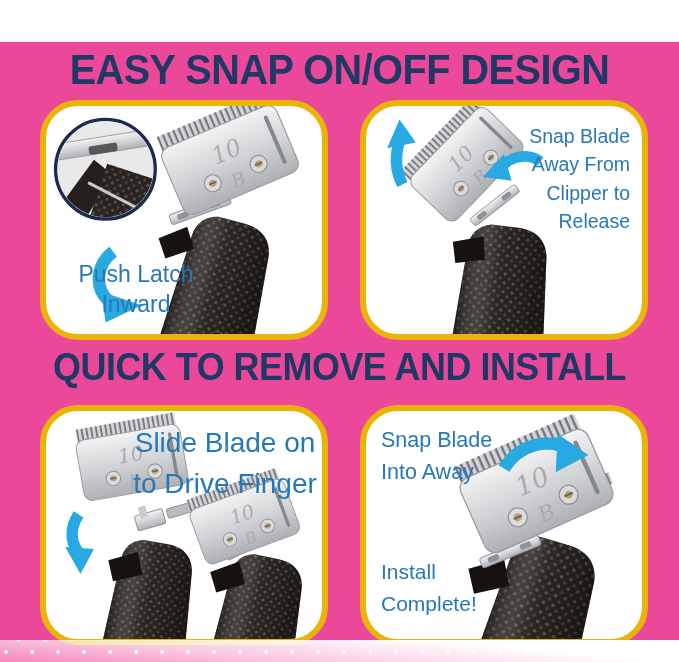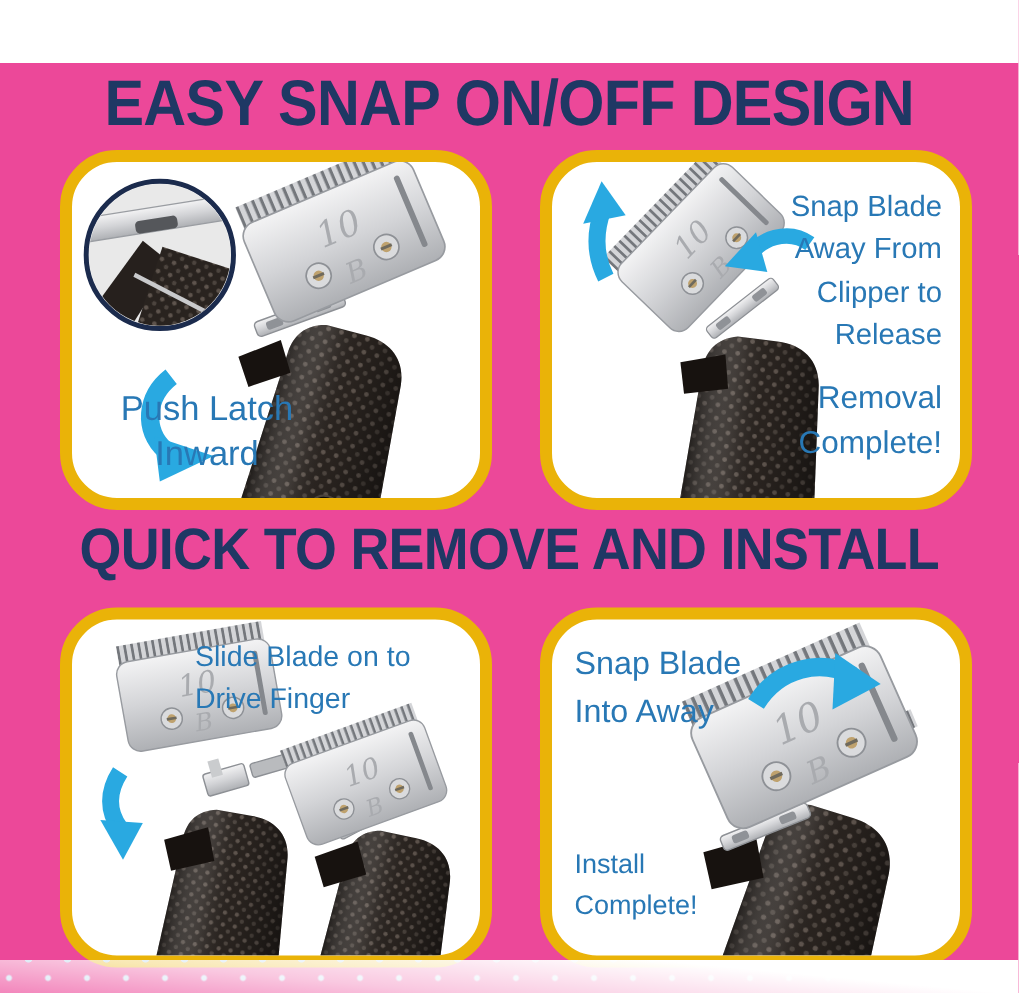--- a/index.html
+++ b/index.html
@@ -11,38 +11,38 @@
     position:absolute; left:0; width:100%; text-align:center;
     color:#1F3864; font-weight:bold; white-space:nowrap;
     transform:scaleX(0.92); transform-origin:center;
     letter-spacing:-0.5px; margin:0;
   }
   .title{ top:0; font-size:43px; line-height:54px; }
   .subtitle{ top:297px; font-size:39px; line-height:56px; }
 
   .panel{
     position:absolute; width:288px; height:240px; box-sizing:border-box;
-    border:8px solid #eab308; border-radius:38px; background:#fff; overflow:hidden;
+    border:6px solid #eab308; border-radius:38px; background:#fff; overflow:hidden;
   }
   .p-tl{ left:40px;  top:58px;padding-left:32px;  }
   .p-tr{ left:360px; top:58px;  }
   .p-bl{ left:40px;  top:363px; }
   .p-br{ left:360px; top:363px; }
 
   .scene{ position:absolute; inset:0; width:100%; height:100%; }
 
   .cap{
     position:absolute; color:#2878B5; z-index:3;
   }
   .cap-push   { left:8px;  bottom:14px; width:164px; font-size:23px; line-height:1.3; text-align:center; }
   .cap-release-step { right:12px; top:16px; width:128px; font-size:19.5px; line-height:1.45; text-align:right; }
   .cap-release-done { right:12px; bottom:22px; width:118px; font-size:21px; line-height:1.4; text-align:right; }
-  .cap-slide  { right:4px; top:12px; width:186px; font-size:19px; line-height:1.45; }
+  .cap-slide  { right:4px; top:12px; width:186px; font-size:28px; line-height:1.45; text-align:center; }
   .cap-snap   { left:15px; top:13px; width:132px; font-size:21.5px; line-height:1.5; text-align:left; }
-  .cap-install{ left:15px; bottom:20px; width:112px; font-size:18px; line-height:1.5; text-align:left; }
+  .cap-install{ left:15px; bottom:20px; width:112px; font-size:21px; line-height:1.5; text-align:left; }
 
   .dots{ position:absolute; left:0; right:0; bottom:0; height:64px; z-index:0; }
   .dots::before{
     content:""; position:absolute; inset:0;
     background-image:
       radial-gradient(circle, #a9cde9 2.4px, rgba(255,255,255,0) 3px),
       radial-gradient(circle, #cde2f4 1.7px, rgba(255,255,255,0) 2.3px);
     background-size:26px 26px, 26px 26px;
     background-position:6px 12px, 19px 25px;
   }
@@ -156,21 +156,20 @@
         <path d="M18,62 C10,46 10,30 16,14" stroke="#29A9E1" stroke-width="12"></path>
         <polygon points="2,24 32,18 15,-6" fill="#29A9E1"></polygon>
       </g>
 
       <g transform="translate(126,42)" fill="none">
         <path d="M10,28 C20,8 42,4 56,14" stroke="#29A9E1" stroke-width="11"></path>
         <polygon points="18,6 26,34 -4,30" fill="#29A9E1"></polygon>
       </g>
     </svg>
     <div class="cap cap-release-step">Snap Blade Away From Clipper to Release</div>
-    <div class="cap cap-release-done">Removal Complete!</div>
   </div>
 
   <h2 class="big-heading subtitle">QUICK TO REMOVE AND INSTALL</h2>
 
   <div class="panel p-bl">
     <svg class="scene" viewBox="0 0 288 234">
 
       <use href="#body-shape" transform="translate(76,128) rotate(10) scale(0.95)"></use>
       <g transform="translate(92,108) rotate(-16)">
         <rect x="0" y="0" width="30" height="16" rx="2" fill="url(#silverGrad)" stroke="#8d9095"></rect>

